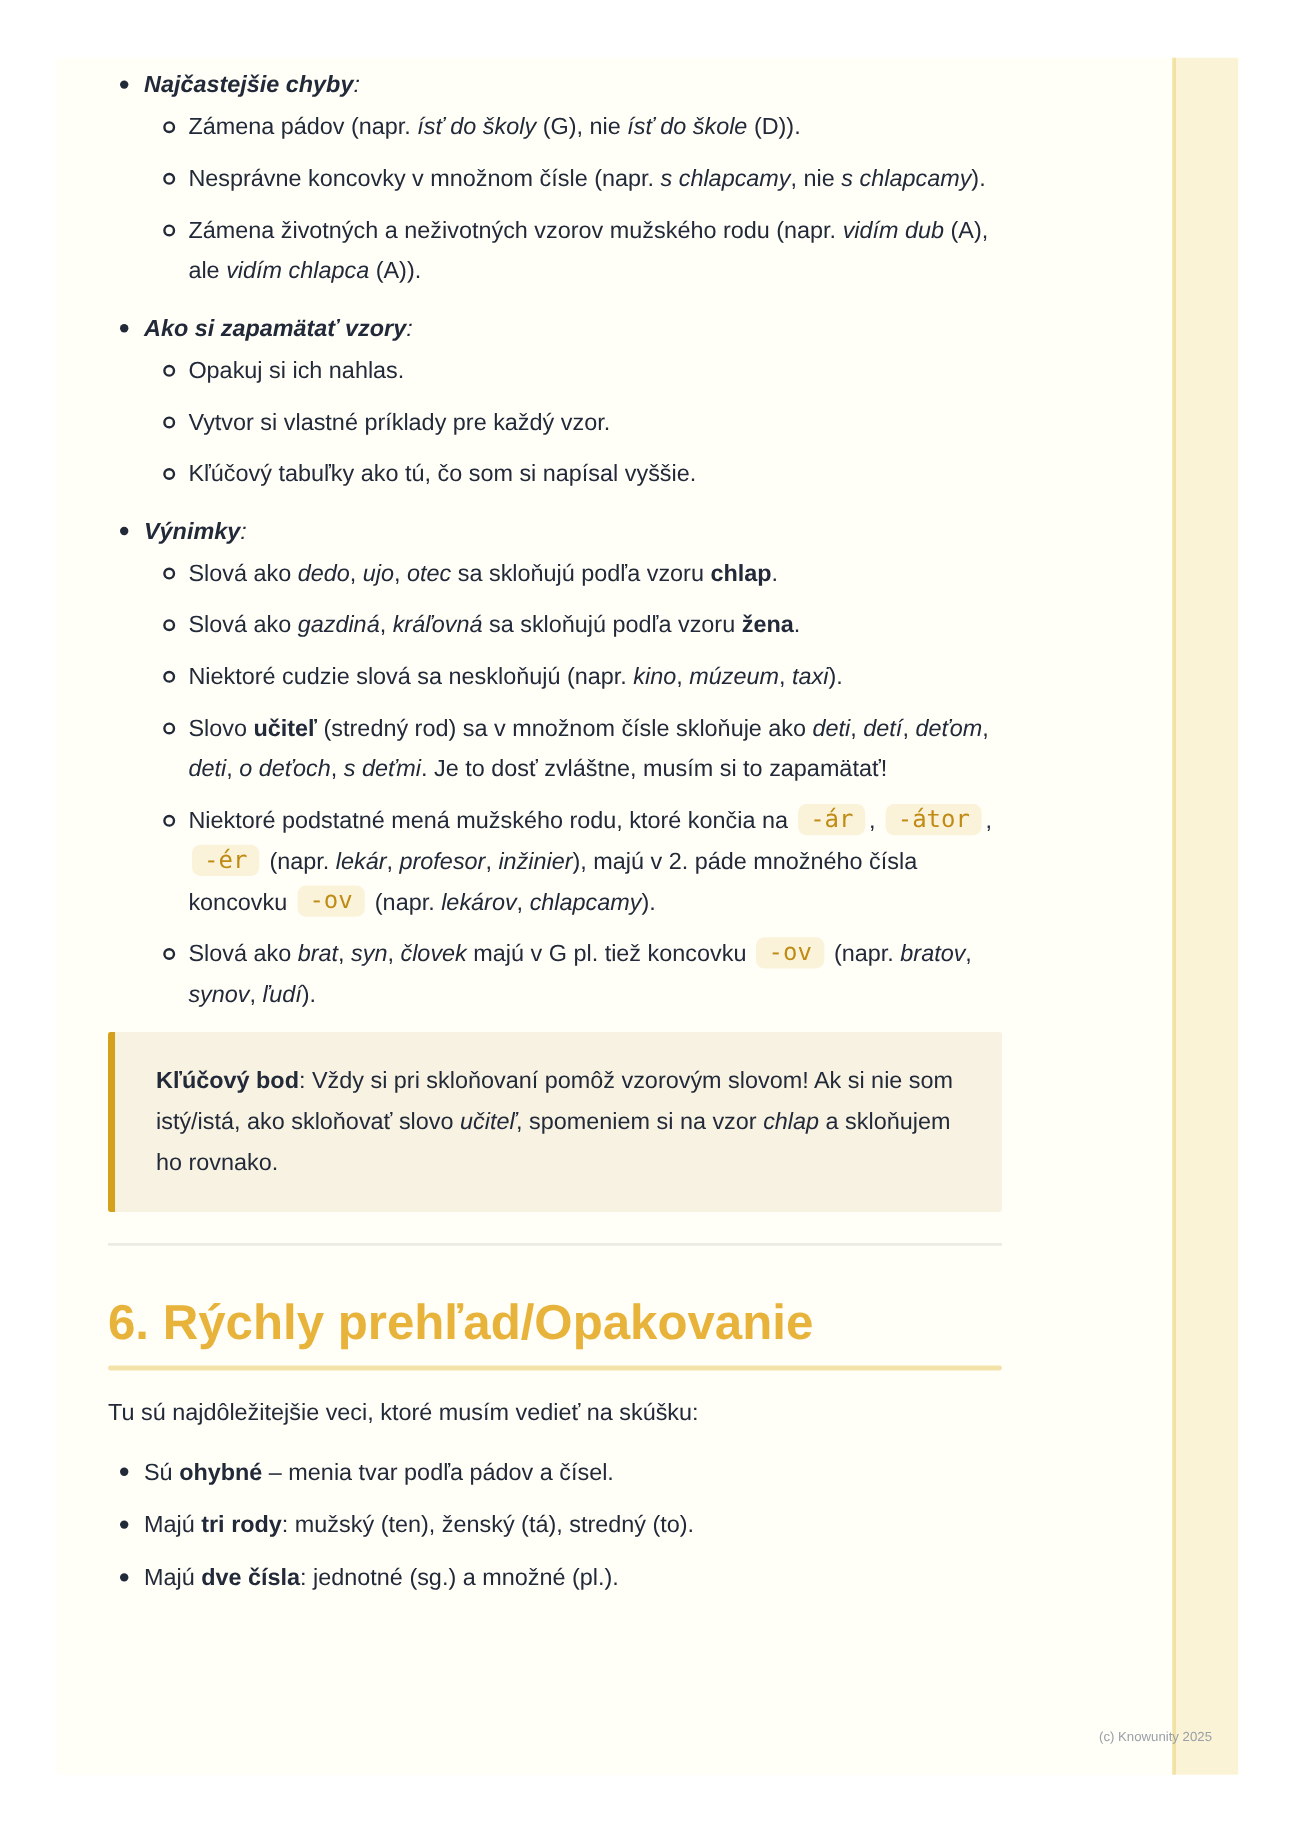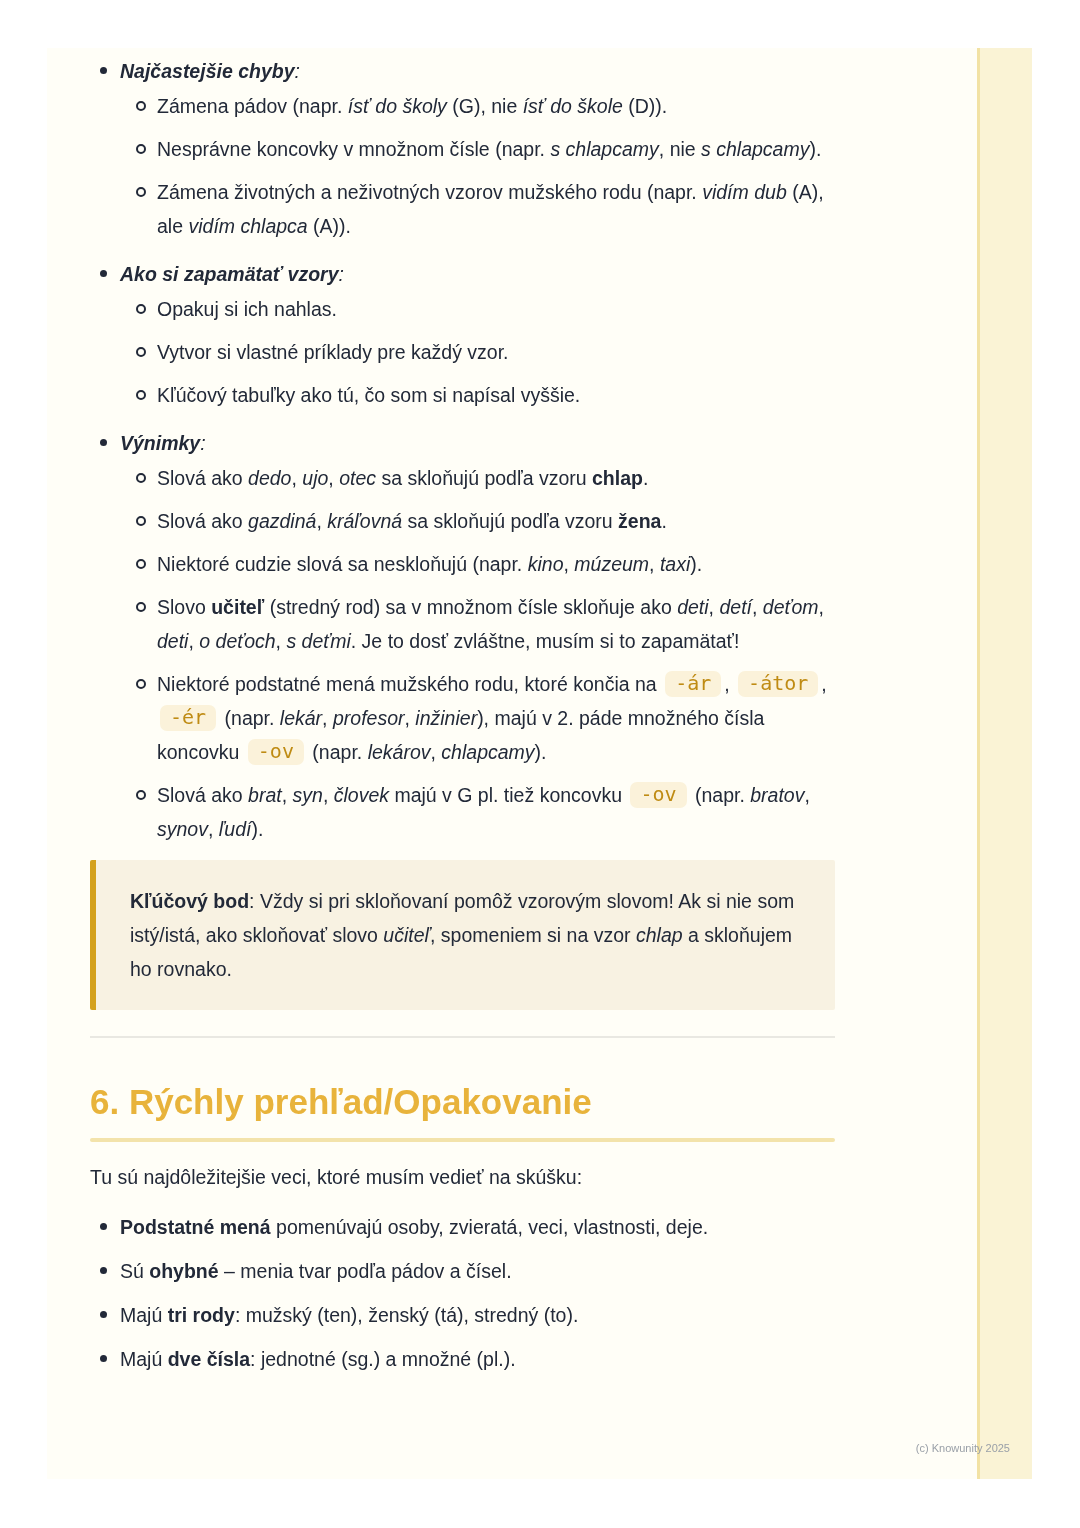--- a/index.html
+++ b/index.html
@@ -41,21 +41,21 @@
     vertical-align:1px;
   }
   .callout{
     margin:12px 0 26px 0;background:var(--callout-bg,#f8f2e2);
     border-left:6px solid var(--callout-border,#d4a11d);
     border-radius:2px;padding:24px 34px;
   }
   .callout p{margin:0;}
   .divider{height:2px;background:var(--divider,#e9e8e2);margin:0;}
   .section-heading{
-    margin:42px 0 0 0;font-size:35px;line-height:44px;font-weight:700;
+    margin:42px 0 0 0;font-size:41px;line-height:44px;font-weight:700;
     color:var(--accent-gold,#e8b33b);
   }
   .heading-underline{height:4px;border-radius:2px;background:var(--underline,#f3e3ab);margin-top:14px;}
   .lead{margin:18px 0 0 0;}
   .flat-list{margin-top:16px;}
   .flat-item{position:relative;padding-left:30px;margin:0 0 10px 0;}
   .flat-item::before{
     content:"";position:absolute;left:10px;top:13px;width:7px;height:7px;
     border-radius:50%;background:var(--text,#222938);
   }
@@ -93,21 +93,20 @@
           <div class="sub-item">Slová ako <em>brat</em>, <em>syn</em>, <em>človek</em> majú v G pl. tiež koncovku <code class="badge">-ov</code> (napr. <em>bratov</em>, <em>synov</em>, <em>ľudí</em>).</div>
         </div>
         <div class="callout">
           <p><strong>Kľúčový bod</strong>: Vždy si pri skloňovaní pomôž vzorovým slovom! Ak si nie som istý/istá, ako skloňovať slovo <em>učiteľ</em>, spomeniem si na vzor <em>chlap</em> a skloňujem ho rovnako.</p>
         </div>
         <div class="divider"></div>
         <h2 class="section-heading">6. Rýchly prehľad/Opakovanie</h2>
         <div class="heading-underline"></div>
         <div class="lead">Tu sú najdôležitejšie veci, ktoré musím vedieť na skúšku:</div>
         <div class="flat-list">
-          <div class="flat-item"><strong>Podstatné mená</strong> pomenúvajú osoby, zvieratá, veci, vlastnosti, deje.</div>
           <div class="flat-item">Sú <strong>ohybné</strong> – menia tvar podľa pádov a čísel.</div>
           <div class="flat-item">Majú <strong>tri rody</strong>: mužský (ten), ženský (tá), stredný (to).</div>
           <div class="flat-item">Majú <strong>dve čísla</strong>: jednotné (sg.) a množné (pl.).</div>
         </div>
       </div>
     <div class="watermark">(c) Knowunity 2025</div>
   </div>
 </div>
 
 </body></html>

